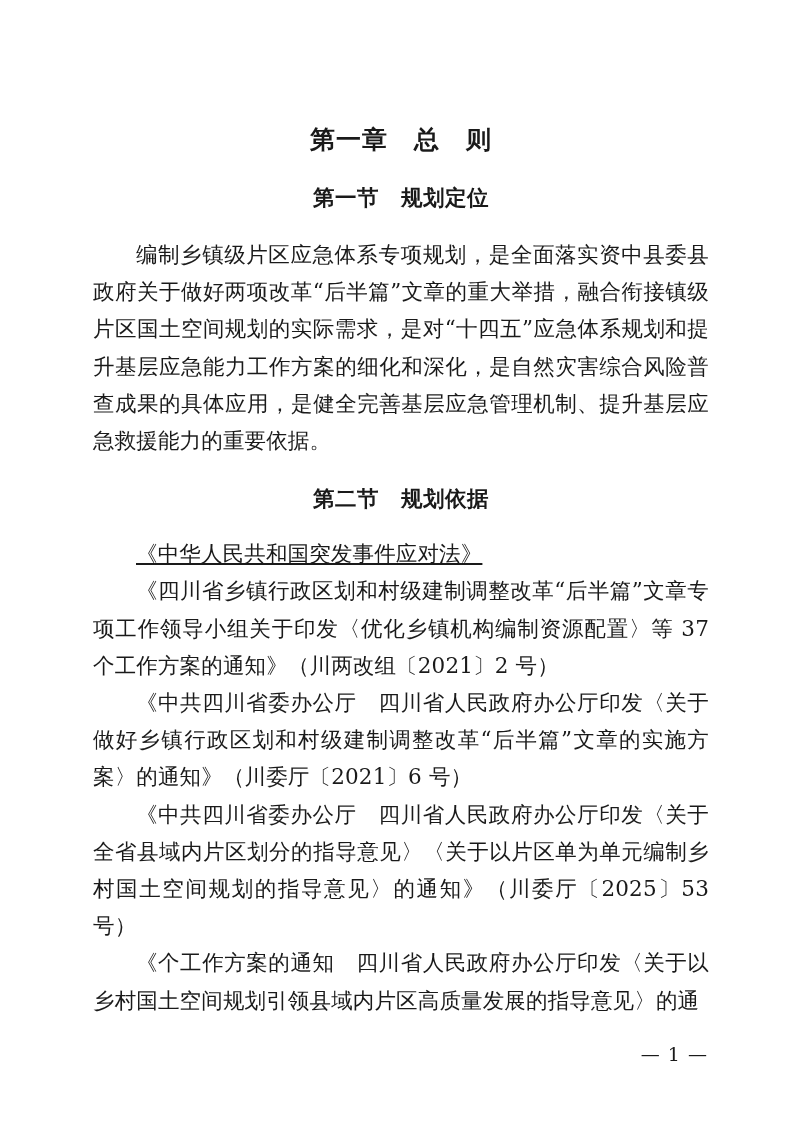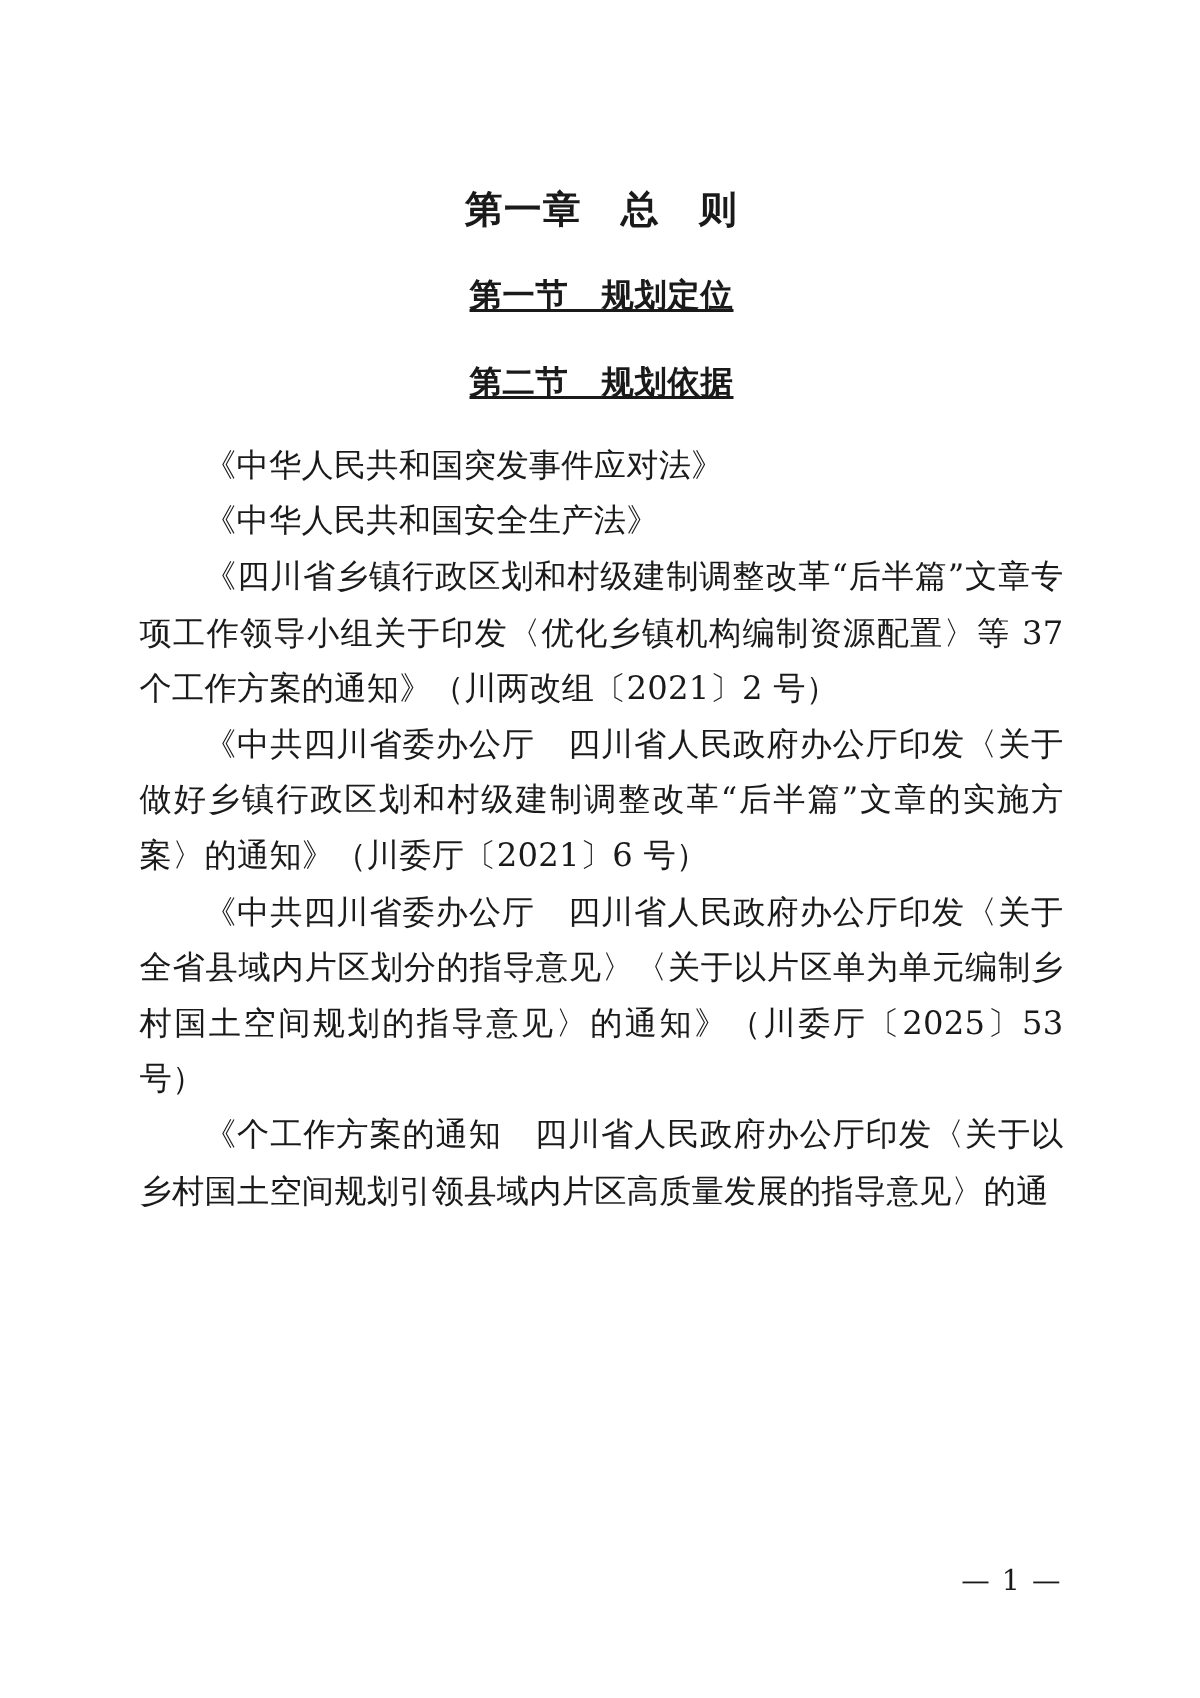--- a/index.html
+++ b/index.html
@@ -46,37 +46,36 @@
 
   
   .section-heading {
     font-size: 21.5px;
     font-weight: bold;
     text-align: center;
     margin: 0;
     line-height: 37px;
     white-space: pre;
     letter-spacing: 0.5px;
-    text-decoration: underline;
   }
   .section-heading.first { margin-top: 22px; }
   .section-heading.second { margin-top: 21px; text-align: center; }
 
   
   .para {
     font-size: 21.5px;
     line-height: 37.2px;
     margin: 0;
     text-align: justify;
     text-justify: inter-ideograph;
     text-indent: 43px;
     letter-spacing: 0.15px;
     word-break: break-all;
   }
-  .para.noindent { text-indent: 0; }
+  .para.noindent { text-indent: 0; text-decoration: underline; }
   .para.lead { margin-top: 20px; }
   .para.tight { margin-top: 0; }
   .para.gap-small { margin-top: 18px; }
 
   
   .para.clipped { }
 
   
   .page-number {
     position: absolute;
@@ -92,26 +91,26 @@
 <body>
 
 <div class="page">
 
   <div class="content">
 
     <h1 class="chapter-title">第一章　总　则</h1>
 
     <h2 class="section-heading first">第一节　规划定位</h2>
 
+    <p class="para lead">编制乡镇级片区应急体系专项规划，是全面落实资中县委县政府关于做好两项改革“后半篇”文章的重大举措，融合衔接镇级片区国土空间规划的实际需求，是对“十四五”应急体系规划和提升基层应急能力工作方案的细化和深化，是自然灾害综合风险普查成果的具体应用，是健全完善基层应急管理机制、提升基层应急救援能力的重要依据。</p>
 
     <h2 class="section-heading second">第二节　规划依据</h2>
 
     <p class="para noindent gap-small" style="text-indent:43px;">《中华人民共和国突发事件应对法》</p>
 
-    <p class="para tight">《中华人民共和国安全生产法》</p>
 
     <p class="para tight">《四川省乡镇行政区划和村级建制调整改革“后半篇”文章专项工作领导小组关于印发〈优化乡镇机构编制资源配置〉等 37 个工作方案的通知》（川两改组〔2021〕2 号）</p>
 
     <p class="para tight">《中共四川省委办公厅　四川省人民政府办公厅印发〈关于做好乡镇行政区划和村级建制调整改革“后半篇”文章的实施方案〉的通知》（川委厅〔2021〕6 号）</p>
 
     <p class="para tight">《中共四川省委办公厅　四川省人民政府办公厅印发〈关于全省县域内片区划分的指导意见〉〈关于以片区单为单元编制乡村国土空间规划的指导意见〉的通知》（川委厅〔2025〕53 号）</p>
 
     <p class="para tight clipped">《个工作方案的通知　四川省人民政府办公厅印发〈关于以乡村国土空间规划引领县域内片区高质量发展的指导意见〉的通</p>
 
   </div>

